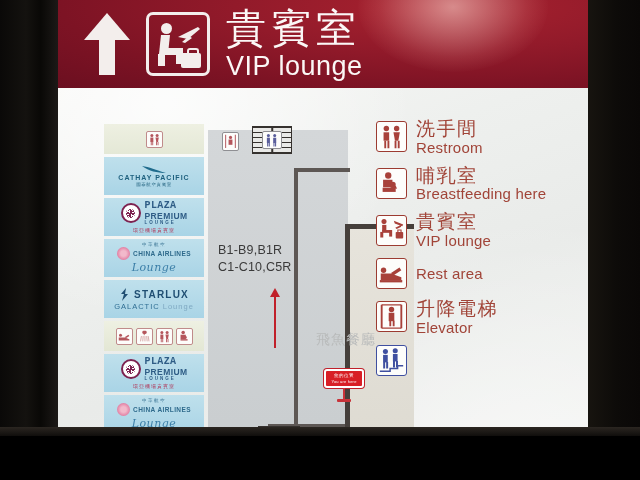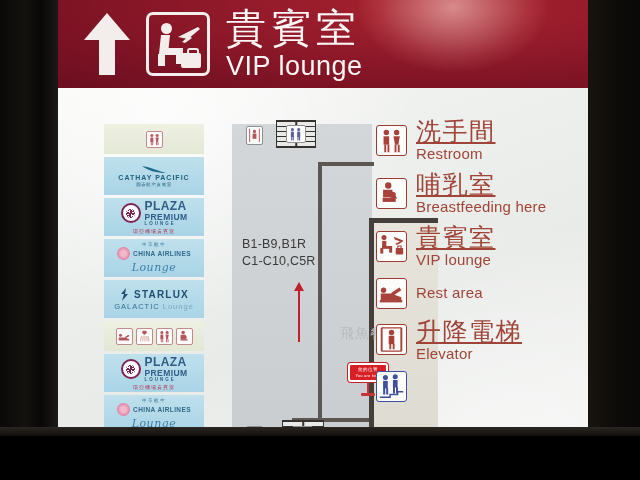--- a/index.html
+++ b/index.html
@@ -66,41 +66,41 @@
 
   .cx-wing { width:26px; height:9px; }
   .lg-cn  { font-size:4.5px; letter-spacing:.6px; color:#2b6a86; margin-top:1px; }
   .lg-name{ font-size:7px; letter-spacing:1px; color:#1d5f7d; font-weight:600; }
   .pp-wrap{ display:flex; align-items:center; gap:4px; }
   .pp-mark{ width:20px; height:20px; border-radius:50%; border:2.5px solid #7d2250;
             position:relative; background:#fff; }
   .pp-mark:after{ content:""; position:absolute; inset:3.5px; border-radius:50%;
             background:repeating-conic-gradient(#7d2250 0 9deg, #fff 9deg 18deg); }
   .pp-txt { display:flex; flex-direction:column; line-height:1.05; }
-  .pp-1 { font-size:12px; font-weight:700; color:#2f5d86; letter-spacing:.4px; }
+  .pp-1 { font-size:10px; font-weight:700; color:#2f5d86; letter-spacing:.4px;font-family:Liberation Mono, monospace; }
   .pp-2 { font-size:8.5px; font-weight:700; color:#2f5d86; letter-spacing:.4px; }
   .pp-3 { font-size:4.5px; font-weight:700; color:#2f5d86; letter-spacing:2px; }
   .pp-4 { font-size:5px; color:#b03a5b; letter-spacing:1px; margin-top:1px; }
 
   .ca-row { display:flex; align-items:center; gap:3px; }
   .ca-plum{ width:13px; height:13px; border-radius:50%;
             background:radial-gradient(circle,#f2b9cb 30%,#e27fa3 70%); position:relative; }
   .ca-cn  { font-size:4.5px; color:#2e6a8c; letter-spacing:1.5px; }
   .ca-en  { font-size:6.5px; color:#2e6a8c; letter-spacing:.4px; font-weight:600; }
   .ca-lounge { font-size:11px; color:#3c7fa8; font-style:italic;
                font-family:"DejaVu Serif","Liberation Serif",serif; margin-top:1px; letter-spacing:.5px; }
 
   .sx-row { display:flex; align-items:center; gap:4px; }
   .sx-mark{ width:11px; height:13px; position:relative; }
   .sx-name{ font-size:10px; font-weight:700; color:#1f4e72; letter-spacing:1.2px; }
   .sx-sub { font-size:7.5px; color:#2f6e93; letter-spacing:1px; margin-top:1px; }
   .sx-sub em { font-style:normal; color:#7fa9c2; }
 
   
-  .map { position:absolute; left:150px; top:30px; width:210px; height:340px;margin-left:24px; }
+  .map { position:absolute; left:150px; top:36px; width:210px; height:340px; }
 
   .map-floor { position:absolute; left:0; top:6px; width:140px; height:324px;
                background:linear-gradient(180deg,#d4d7d9,#c9cdcf); }
   .map-right { position:absolute; left:140px; top:100px; width:66px; height:214px;
                background:linear-gradient(180deg,#e7e4dc,#dedbd2); }
   .wall-v1 { position:absolute; left:137px; top:100px; width:5px; height:215px; background:#453f3b; }
   .wall-h1 { position:absolute; left:137px; top:100px; width:69px; height:5px; background:#453f3b; }
   .wall-v2 { position:absolute; left:86px; top:44px; width:4px; height:258px; background:#5d5754; }
   .wall-h2 { position:absolute; left:86px; top:44px; width:56px; height:4px; background:#5d5754; }
   .wall-h3 { position:absolute; left:60px; top:300px; width:82px; height:4px; background:#5d5754; }
@@ -132,22 +132,22 @@
       background:#35312e; transform:translateX(-50%); }
   .map-ico { position:absolute; background:#fdfdfb; border:1px solid #8f8f93; border-radius:2px; z-index:3; }
 
   
   .legend { position:absolute; left:318px; top:30px; width:200px; }
   .leg-row { display:flex; align-items:center; gap:9px; margin-bottom:9px; }
   .leg-box { width:31px; height:31px; border:1.6px solid #9c3b31; border-radius:3px;
              background:#fdfdfb; position:relative; flex:0 0 auto; }
   .leg-box.blue { border-color:#3f4fa0; }
   .leg-txt { display:flex; flex-direction:column; line-height:1.08; }
-  .leg-cn { font-size:25px; color:#a14438; letter-spacing:1.5px;
-            font-family:"DejaVu Sans","Liberation Sans",sans-serif;text-decoration:underline; }
+  .leg-cn { font-size:19px; color:#a14438; letter-spacing:1.5px;
+            font-family:"DejaVu Sans","Liberation Sans",sans-serif; }
   .leg-en { font-size:15px; color:#a14438; letter-spacing:.2px; margin-top:1px; }
   .leg-row.blue .leg-cn, .leg-row.blue .leg-en { color:#42529e; }
   svg { display:block; }
 </style>
 </head>
 <body>
 
 <div id="stage">
 
   <div class="header">

